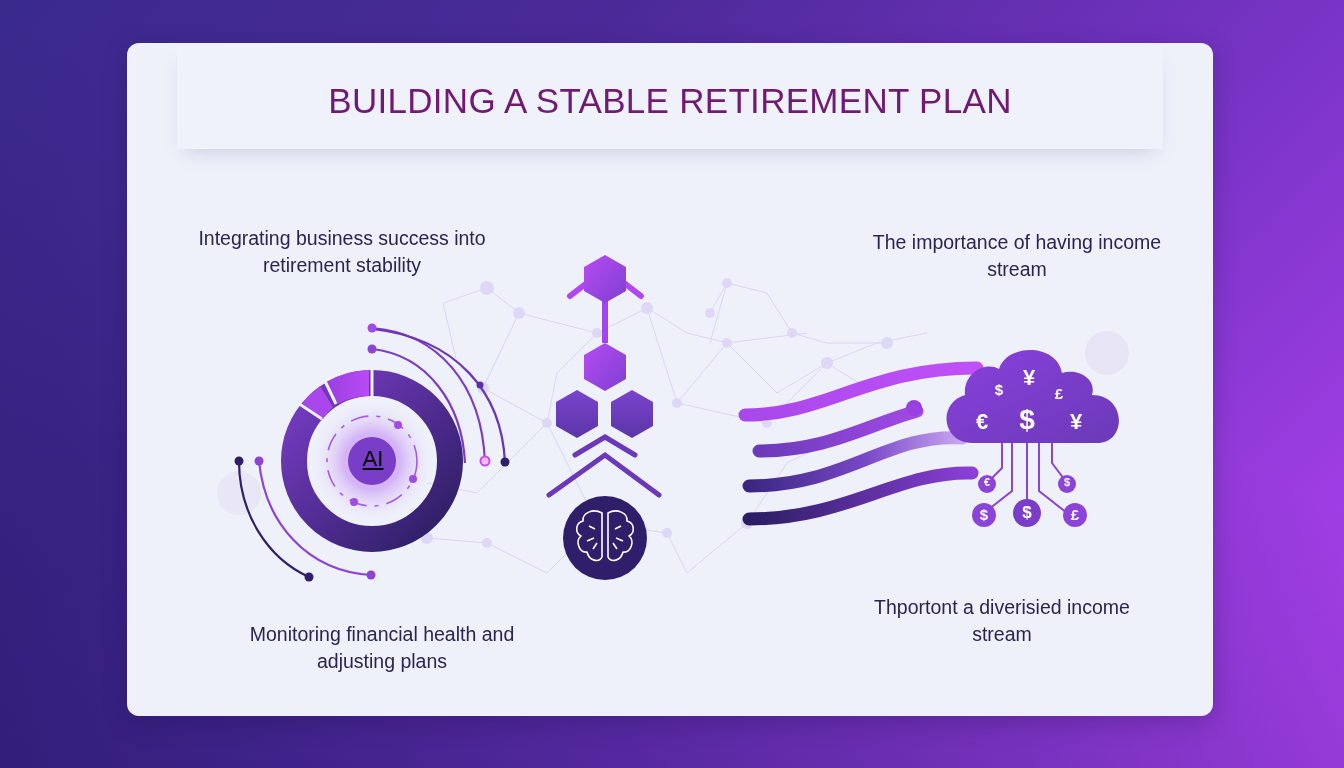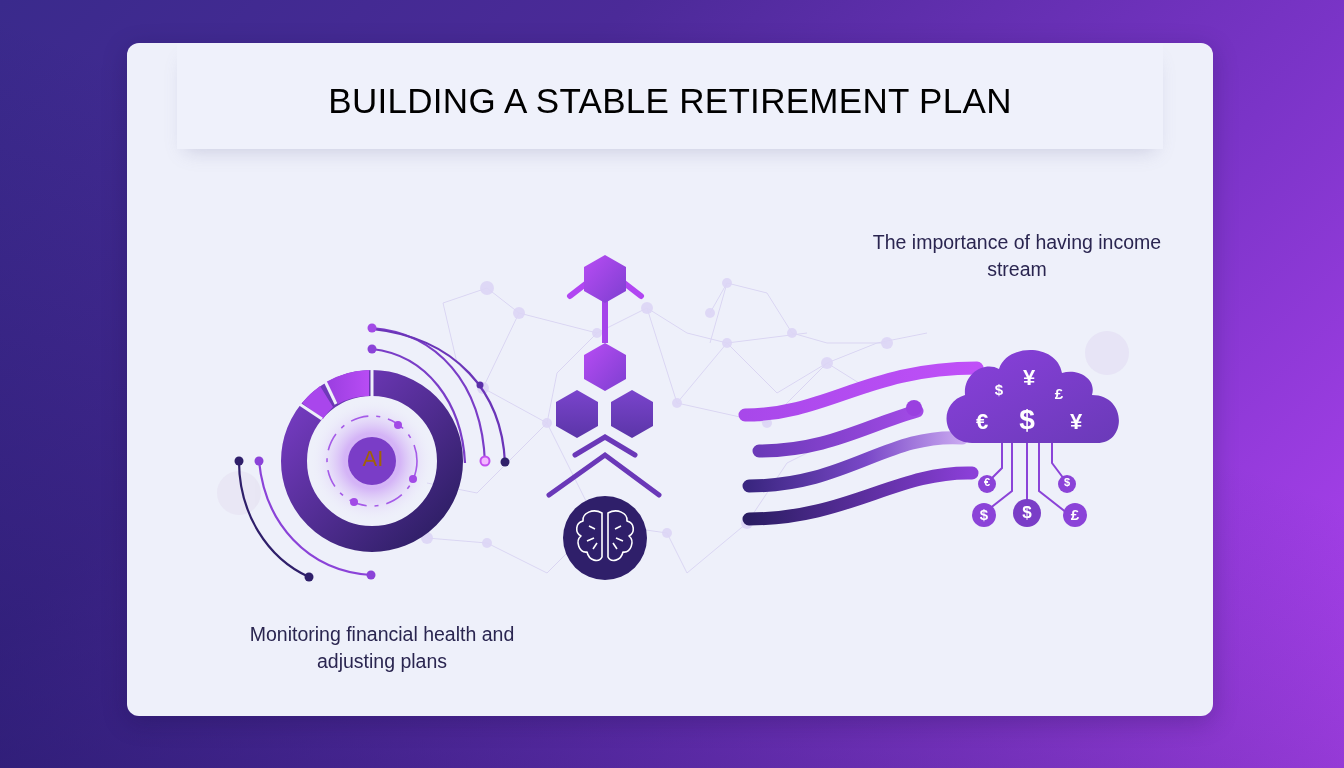--- a/index.html
+++ b/index.html
@@ -19,33 +19,33 @@
     box-shadow:0 6px 24px rgba(20,10,60,0.25);
     overflow:hidden;
   }
   .header{
     position:absolute;left:50px;top:0;width:986px;height:106px;
     background:#eff1fb;
     box-shadow:0 10px 18px -8px rgba(110,110,160,0.28);
   }
   .title{
     position:absolute;left:0;right:0;top:38px;text-align:center;
-    font-size:35px;color:#000000;letter-spacing:0.3px;font-weight:400;
+    font-size:35px;color:#701a75;letter-spacing:0.3px;font-weight:400;
   }
   .caption{
     position:absolute;text-align:center;font-size:19.5px;line-height:27px;color:#2a2550;
   }
   #cap-tl{left:70px;top:182px;width:290px;}
   #cap-tr{left:745px;top:186px;width:290px;}
   #cap-bl{left:105px;top:578px;width:300px;}
   #cap-br{left:730px;top:551px;width:290px;}
   svg.art{position:absolute;left:0;top:0;}
   .ai-label{
     position:absolute;left:217px;top:403px;width:58px;text-align:center;
-    color:#a16207;font-size:22px;
+    color:#000000;font-size:22px;text-decoration:underline;
   }
   .cur{position:absolute;color:#fff;font-weight:bold;text-align:center;}
 </style>
 </head>
 <body>
 
 <div class="bg-shade"></div>
 
 <div class="card">
   <div class="header">
@@ -224,15 +224,17 @@
   <div class="cur" style="left:843px;top:366px;font-size:22px;width:24px;">€</div>
   <div class="cur" style="left:886px;top:361px;font-size:28px;width:28px;">$</div>
   <div class="cur" style="left:937px;top:366px;font-size:22px;width:24px;">¥</div>
 
   <div class="cur" style="left:851px;top:433px;font-size:11px;width:18px;">€</div>
   <div class="cur" style="left:931px;top:433px;font-size:11px;width:18px;">$</div>
   <div class="cur" style="left:848px;top:463px;font-size:15px;width:18px;">$</div>
   <div class="cur" style="left:890px;top:460px;font-size:17px;width:20px;">$</div>
   <div class="cur" style="left:939px;top:463px;font-size:15px;width:18px;">£</div>
 
+  <div class="caption" id="cap-tl">Integrating business success into retirement stability</div>
   <div class="caption" id="cap-bl">Monitoring financial health and adjusting plans</div>
   <div class="caption" id="cap-tr">The importance of having income stream</div>
+  <div class="caption" id="cap-br">Thportont a diverisied income stream</div>
 </div>
 
 </body></html>

